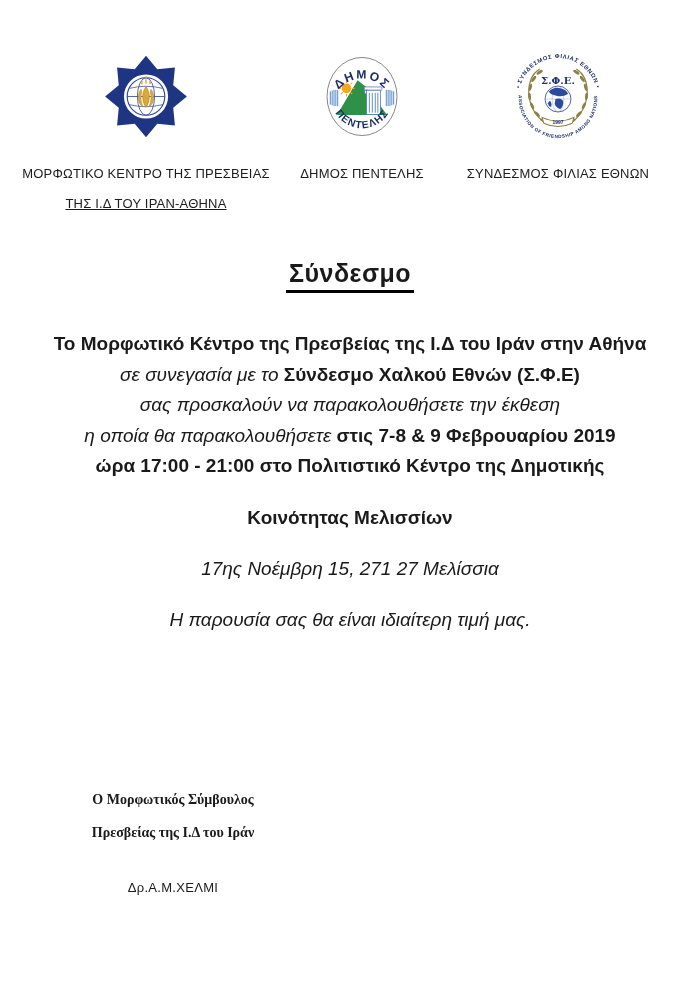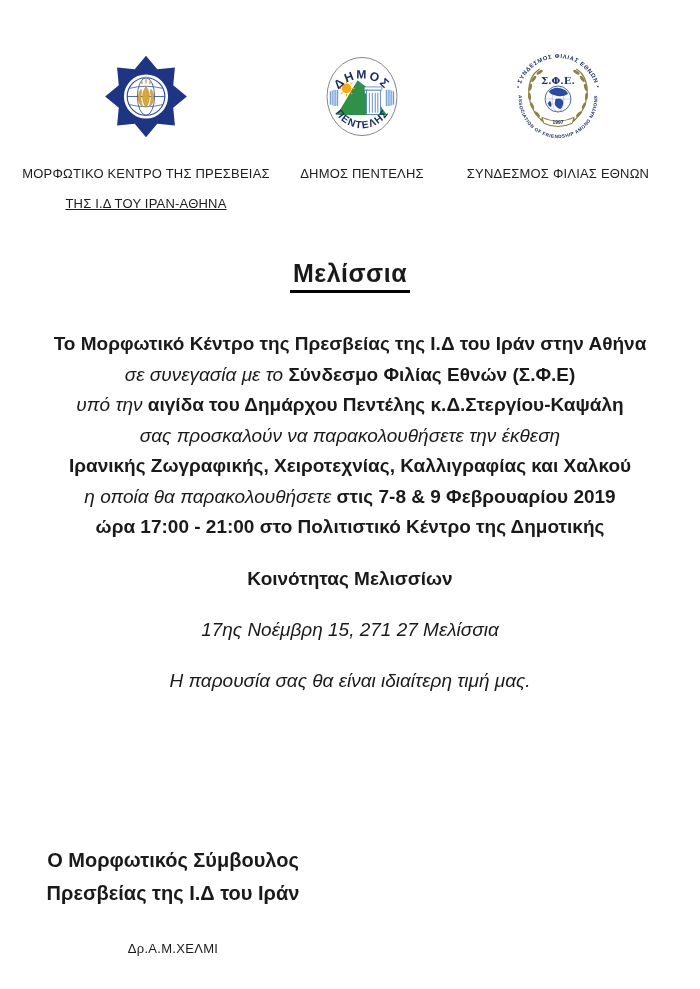--- a/index.html
+++ b/index.html
@@ -28,21 +28,21 @@
                text-align:center; font-size:19px; }
   .body-line { line-height:30.5px; white-space:nowrap; }
   .body-line.gap { margin-top:20px; line-height:31px;text-align:center; }
   .b { font-weight:700; }
   .r { font-weight:400;font-style:italic; }
   
   .sig-row { display:flex; margin-top:136px; }
   .sig-block { text-align:center; font-size:14px; font-weight:700; line-height:33px; }
   .sig-left  { width:346px; padding-top:12px; }
   .sig-right { width:354px; padding-top:0; }
-  .sig-left  .sig-line { font-size:20px; }
+  .sig-left  .sig-line { font-size:14px;font-family:Liberation Serif, serif; }
   .sig-right .sig-line { font-size:13.5px; }
   .sig-name { font-weight:400; font-size:13px; letter-spacing:0.3px;text-align:center; }
   .sig-left  .sig-name { margin-top:22px; }
   .sig-right .sig-name { margin-top:28px; font-size:13.5px; }
 </style>
 </head>
 <body>
 
 <div class="page">
 
@@ -172,29 +172,27 @@
             <path d="M36,84 Q55,93 74,84 L72,91 Q55,99 38,91 Z" fill="#ffffff" stroke="#8d8045" stroke-width="1.2"></path>
             <text x="55" y="92" text-anchor="middle" font-size="6" font-weight="bold" fill="#22346e">1997</text>
           </g>
         </svg>
       </div>
       <div class="org-label">ΣΥΝΔΕΣΜΟΣ ΦΙΛΙΑΣ ΕΘΝΩΝ</div>
     </div>
   </div>
 
   <div class="title-row">
-    <span class="doc-title">Μελίσσια</span>
+    <span class="doc-title">Σύνδεσμο</span>
   </div>
 
   <div class="body-wrap">
       <div class="body-line"><span class="b">Το Μορφωτικό Κέντρο της Πρεσβείας της Ι.Δ του Ιράν στην Αθήνα</span></div>
-      <div class="body-line"><span class="r">σε συνεγασία με το </span><span class="b">Σύνδεσμο Φιλίας Εθνών (Σ.Φ.Ε)</span></div>
-      <div class="body-line"><span class="r">υπό την </span><span class="b">αιγίδα του Δημάρχου Πεντέλης κ.Δ.Στεργίου-Καψάλη</span></div>
+      <div class="body-line"><span class="r">σε συνεγασία με το </span><span class="b">Σύνδεσμο Χαλκού Εθνών (Σ.Φ.Ε)</span></div>
       <div class="body-line"><span class="r">σας προσκαλούν να παρακολουθήσετε την έκθεση</span></div>
-      <div class="body-line"><span class="b">Ιρανικής Ζωγραφικής, Χειροτεχνίας, Καλλιγραφίας και Χαλκού</span></div>
       <div class="body-line"><span class="r">η οποία θα παρακολουθήσετε </span><span class="b">στις 7-8 &amp; 9 Φεβρουαρίου 2019</span></div>
       <div class="body-line"><span class="b">ώρα 17:00 - 21:00 στο Πολιτιστικό Κέντρο της Δημοτικής</span></div>
       <div class="body-line gap"><span class="b">Κοινότητας Μελισσίων</span></div>
       <div class="body-line gap"><span class="r">17ης Νοέμβρη 15, 271 27 Μελίσσια</span></div>
       <div class="body-line gap"><span class="r">Η παρουσία σας θα είναι ιδιαίτερη τιμή μας.</span></div>
     </div>
 
   <div class="sig-row">
     <div class="sig-block sig-left">
       <div class="sig-line">Ο Μορφωτικός Σύμβουλος</div>

